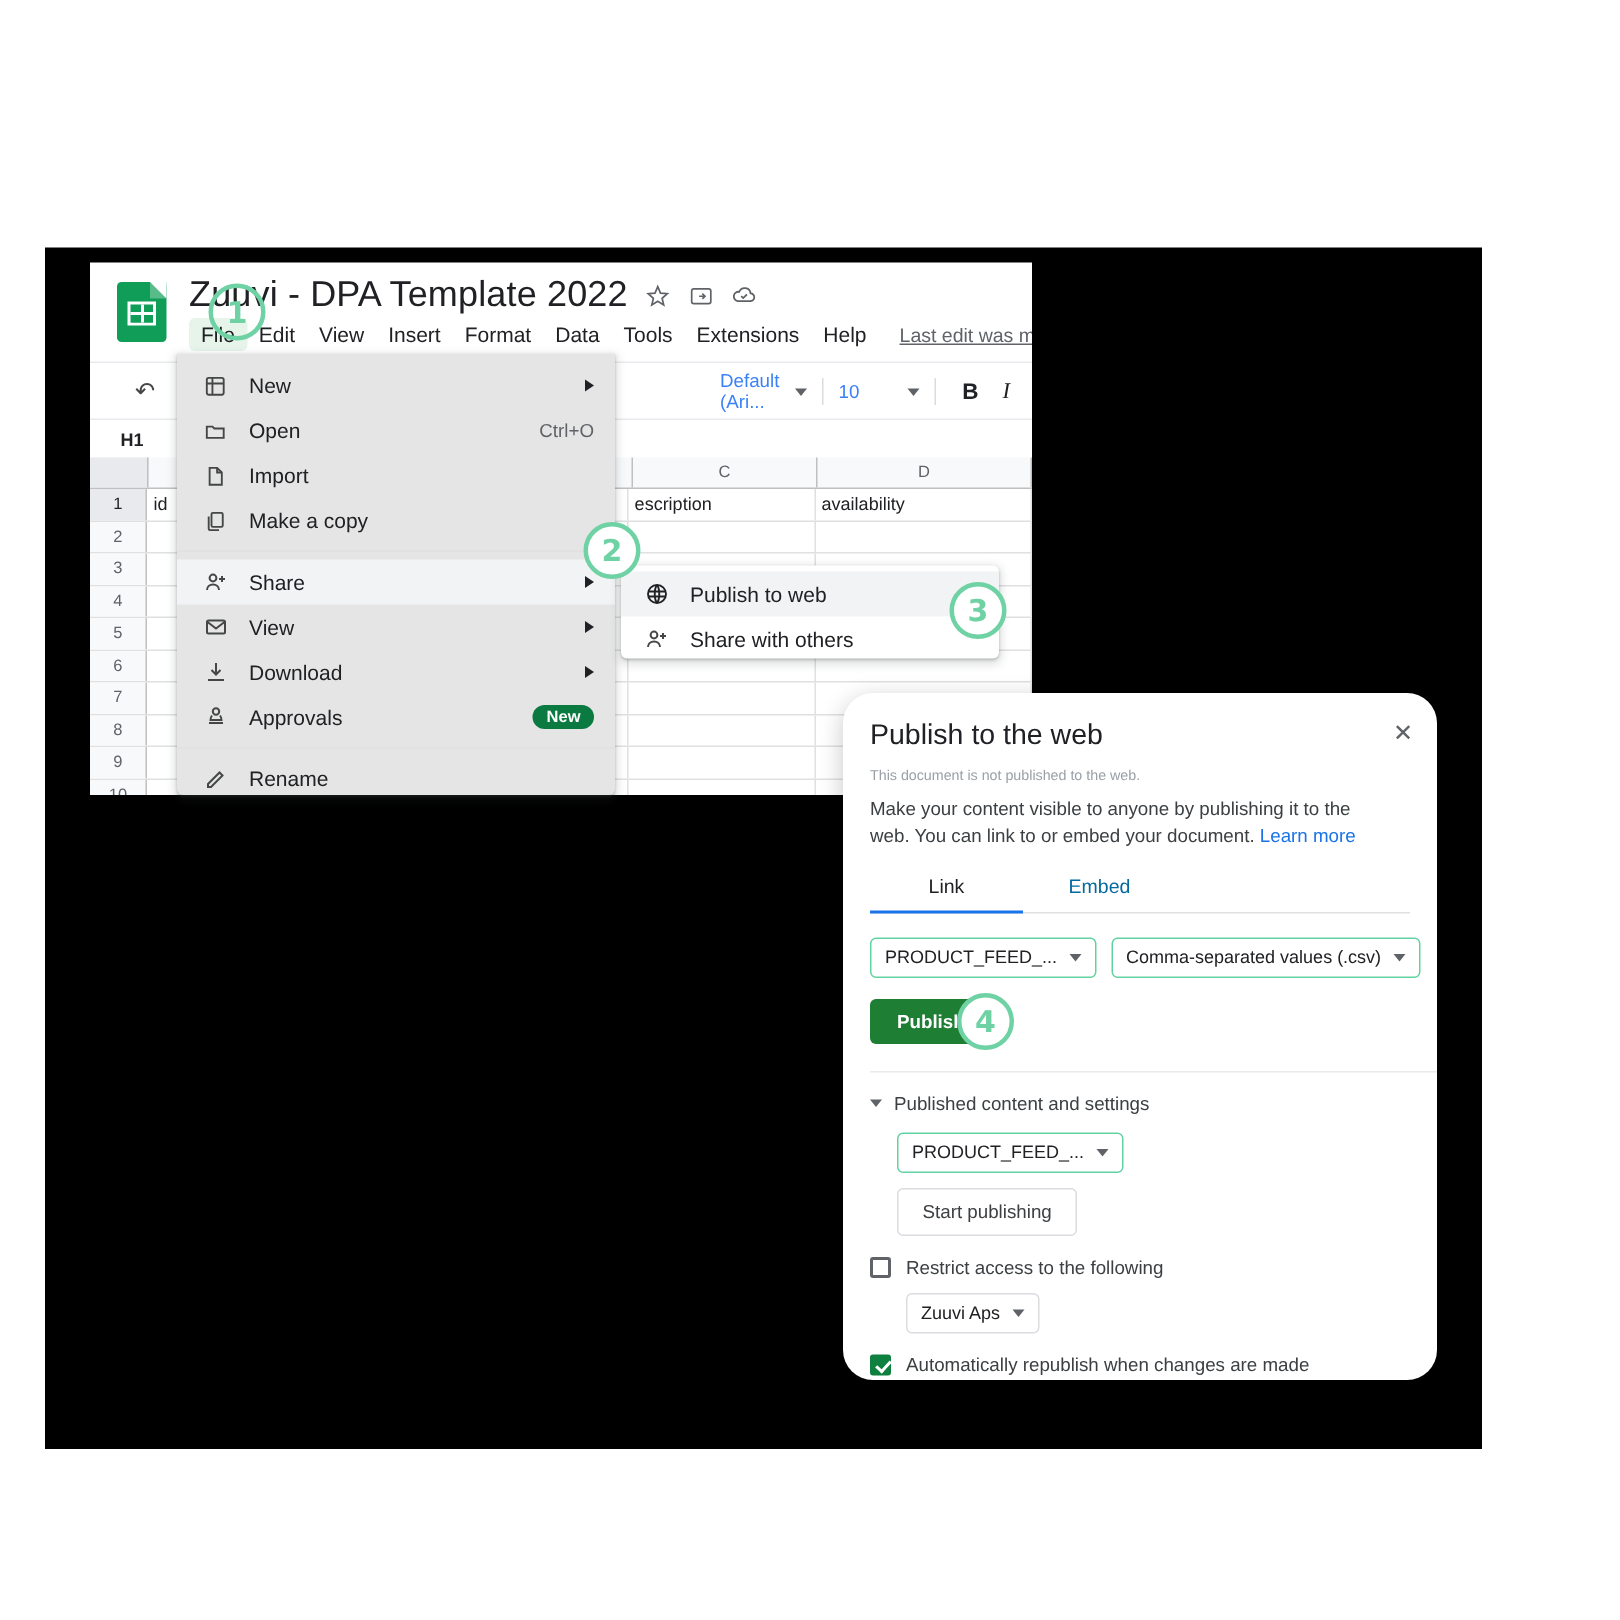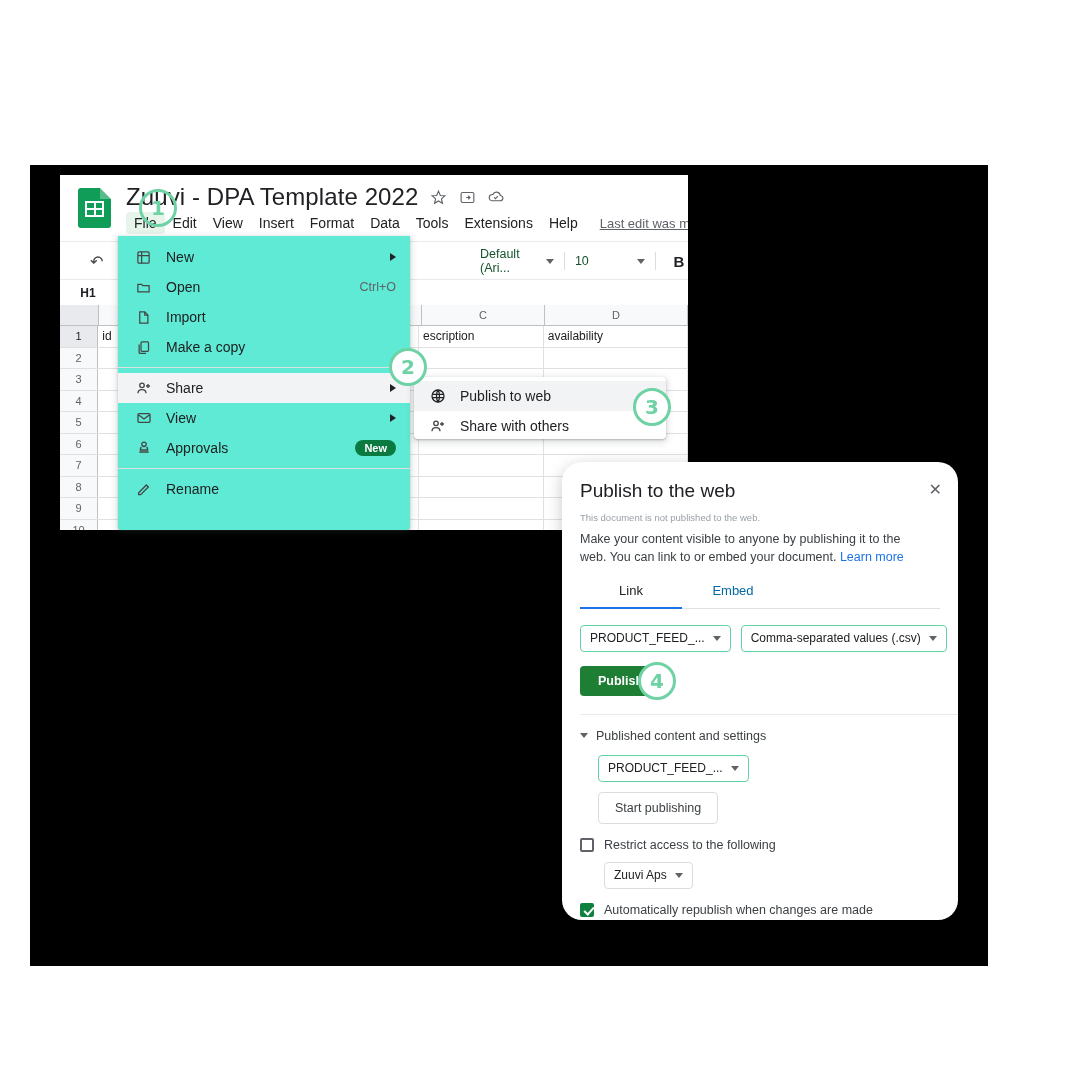--- a/index.html
+++ b/index.html
@@ -146,24 +146,24 @@
     position: absolute;
     left: 420px;
     top: 0;
     height: 38px;
     display: flex;
     align-items: center;
     gap: 0;
   }
   .tb-font {
     font-size: 12.5px;
-    color: #14532d;
-    display: flex;
-    align-items: center;
-    gap: 26px;
+    color: #3b82f6;
+    display: flex;
+    align-items: center;
+    gap: 10px;
   }
   .tb-sep {
     width: 1px;
     height: 18px;
     background: #dadce0;
     margin: 0 10px;
   }
   .caret-down {
     width: 0; height: 0;
     border-left: 4px solid transparent;
@@ -247,21 +247,21 @@
     white-space: nowrap;
   }
 
   
   #file-menu {
     position: absolute;
     left: 118px;
     top: 236px;
     width: 292px;
     height: 294px;
-    background: #5eead4;
+    background: #e5e5e5;
     box-shadow: 0 2px 6px 2px rgba(60,64,67,.15), 0 1px 2px rgba(60,64,67,.3);
     border-radius: 0 0 4px 4px;
     padding-top: 6px;
     box-sizing: border-box;
     overflow: hidden;
   }
   .mrow {
     display: flex;
     align-items: center;
     height: 30px;
@@ -694,20 +694,29 @@
       <span class="micon">
         <svg width="16" height="16" viewBox="0 0 24 24" fill="none" stroke="#444746" stroke-width="2">
             <rect x="3" y="5.5" width="18" height="13" rx="1.5"></rect>
             <path d="M3.5 7l8.5 6.5L20.5 7"></path>
           </svg>
       </span>
       <span class="mlabel">View</span>
       <span class="marrow"></span>
     </div>
 
+    <div class="mrow">
+      <span class="micon">
+        <svg width="16" height="16" viewBox="0 0 24 24" fill="none" stroke="#444746" stroke-width="2">
+            <path d="M12 3v11M7.5 10l4.5 4.5L16.5 10M4 20h16"></path>
+          </svg>
+      </span>
+      <span class="mlabel">Download</span>
+      <span class="marrow"></span>
+    </div>
 
     <div class="mrow">
       <span class="micon">
         <svg width="16" height="16" viewBox="0 0 24 24" fill="none" stroke="#444746" stroke-width="2">
             <circle cx="12" cy="6.5" r="3.2"></circle>
             <path d="M8 10.5c-1.2 1.5-1.5 3.3-1.5 4.5h11c0-1.2-.3-3-1.5-4.5M5 18h14"></path>
           </svg>
       </span>
       <span class="mlabel">Approvals</span>
       <span class="mbadge">New</span>

